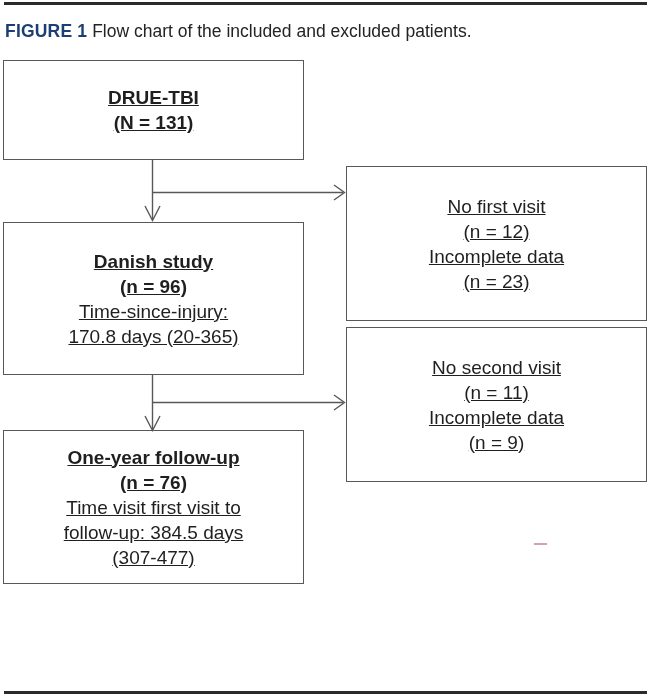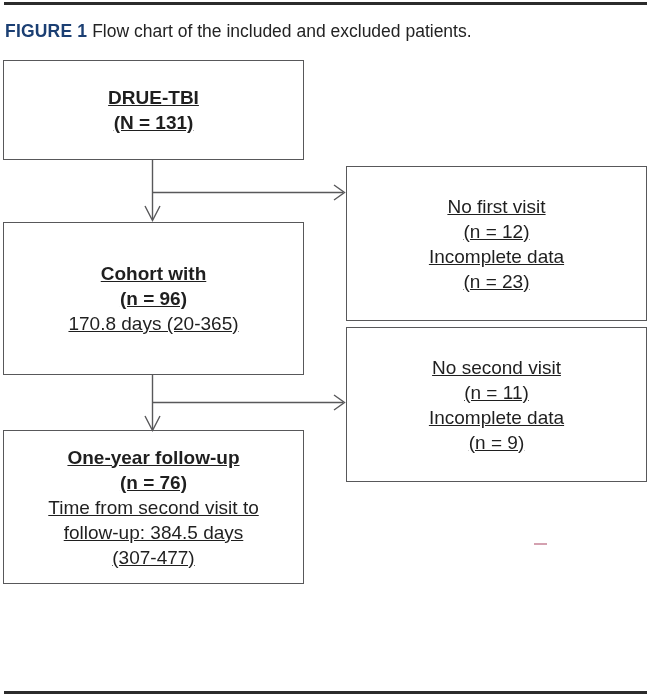--- a/index.html
+++ b/index.html
@@ -124,29 +124,30 @@
   <div class="caption">
     <span class="caption-label">FIGURE 1</span><span class="caption-text"> Flow chart of the included and excluded patients.</span>
   </div>
 
   <div class="fbox" id="box-drue">
     <div class="line bold">DRUE-TBI</div>
     <div class="line bold">(N = 131)</div>
   </div>
 
   <div class="fbox" id="box-cohort">
-    <div class="line bold">Cohort with</div>
+    <div class="line bold">Danish study</div>
     <div class="line bold">(n = 96)</div>
+    <div class="line">Time-since-injury:</div>
     <div class="line">170.8 days (20-365)</div>
   </div>
 
   <div class="fbox" id="box-followup">
     <div class="line bold">One-year follow-up</div>
     <div class="line bold">(n = 76)</div>
-    <div class="line">Time from second visit to</div>
+    <div class="line">Time visit first visit to</div>
     <div class="line">follow-up: 384.5 days</div>
     <div class="line">(307-477)</div>
   </div>
 
   <div class="fbox" id="box-excl-1">
     <div class="line">No first visit</div>
     <div class="line">(n = 12)</div>
     <div class="line">Incomplete data</div>
     <div class="line">(n = 23)</div>
   </div>

